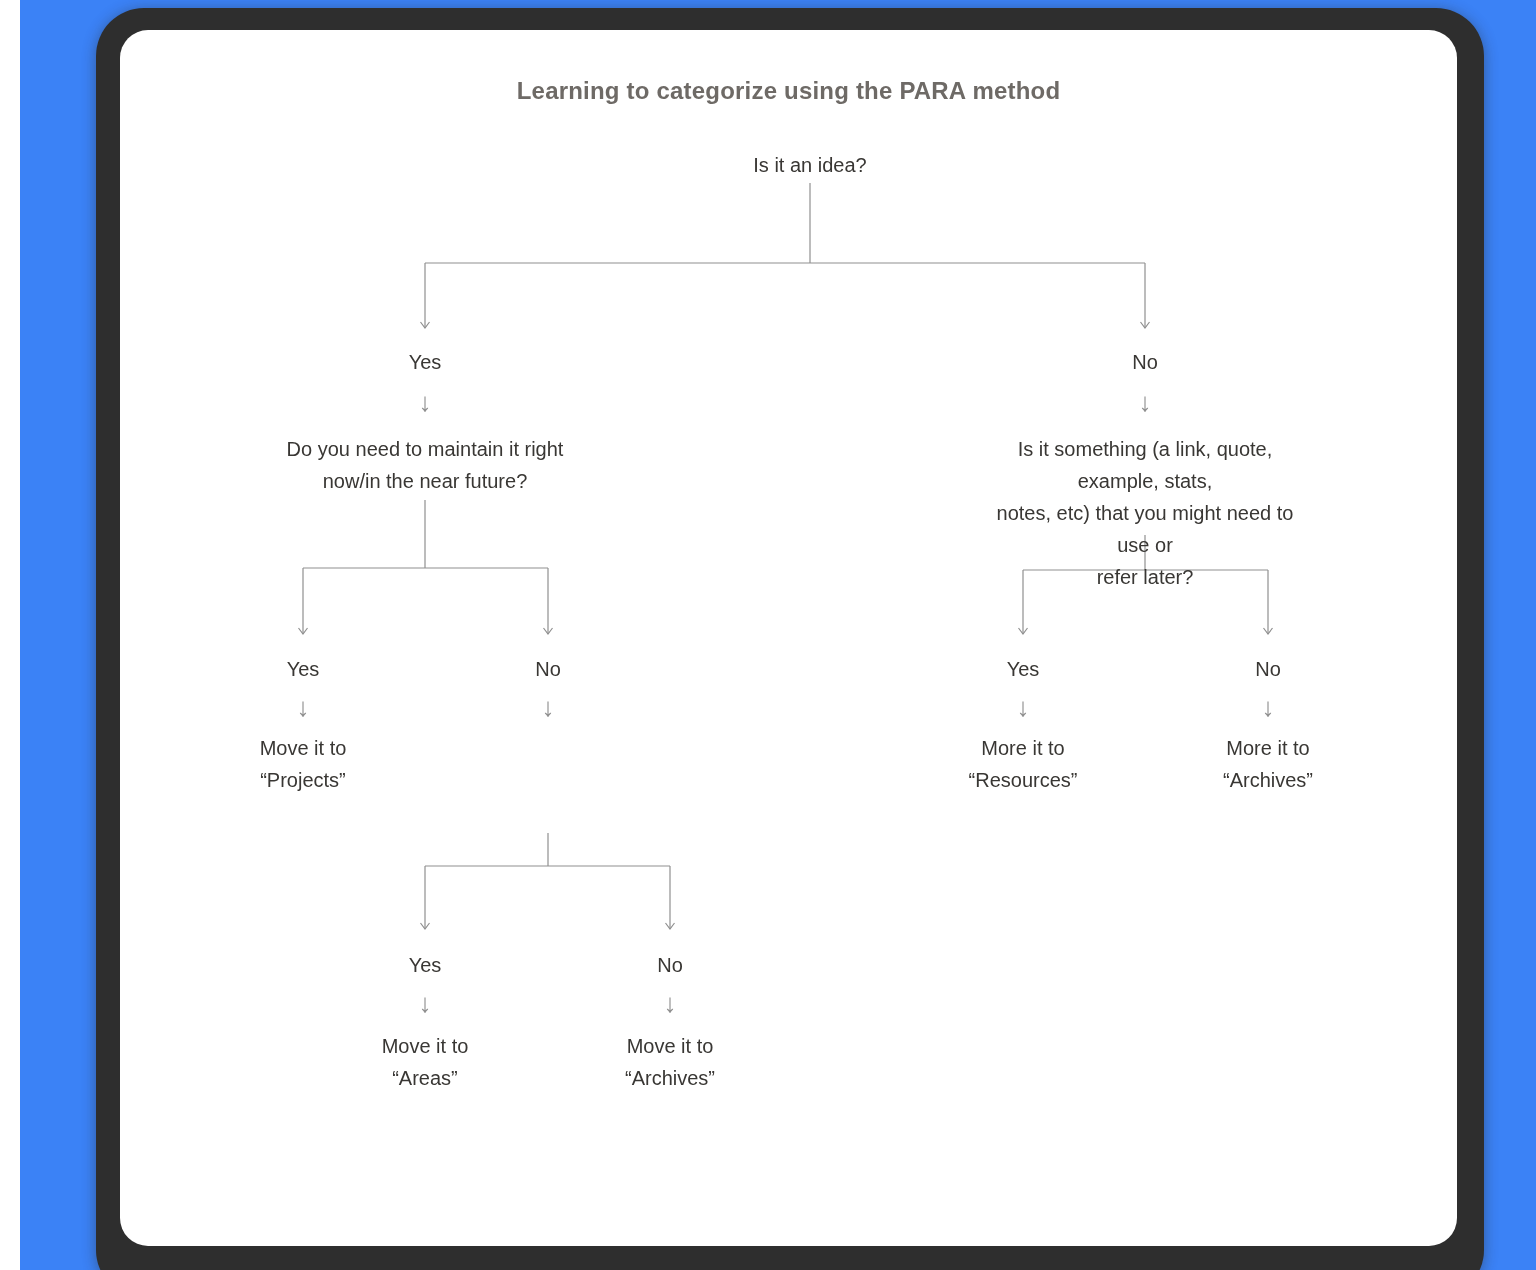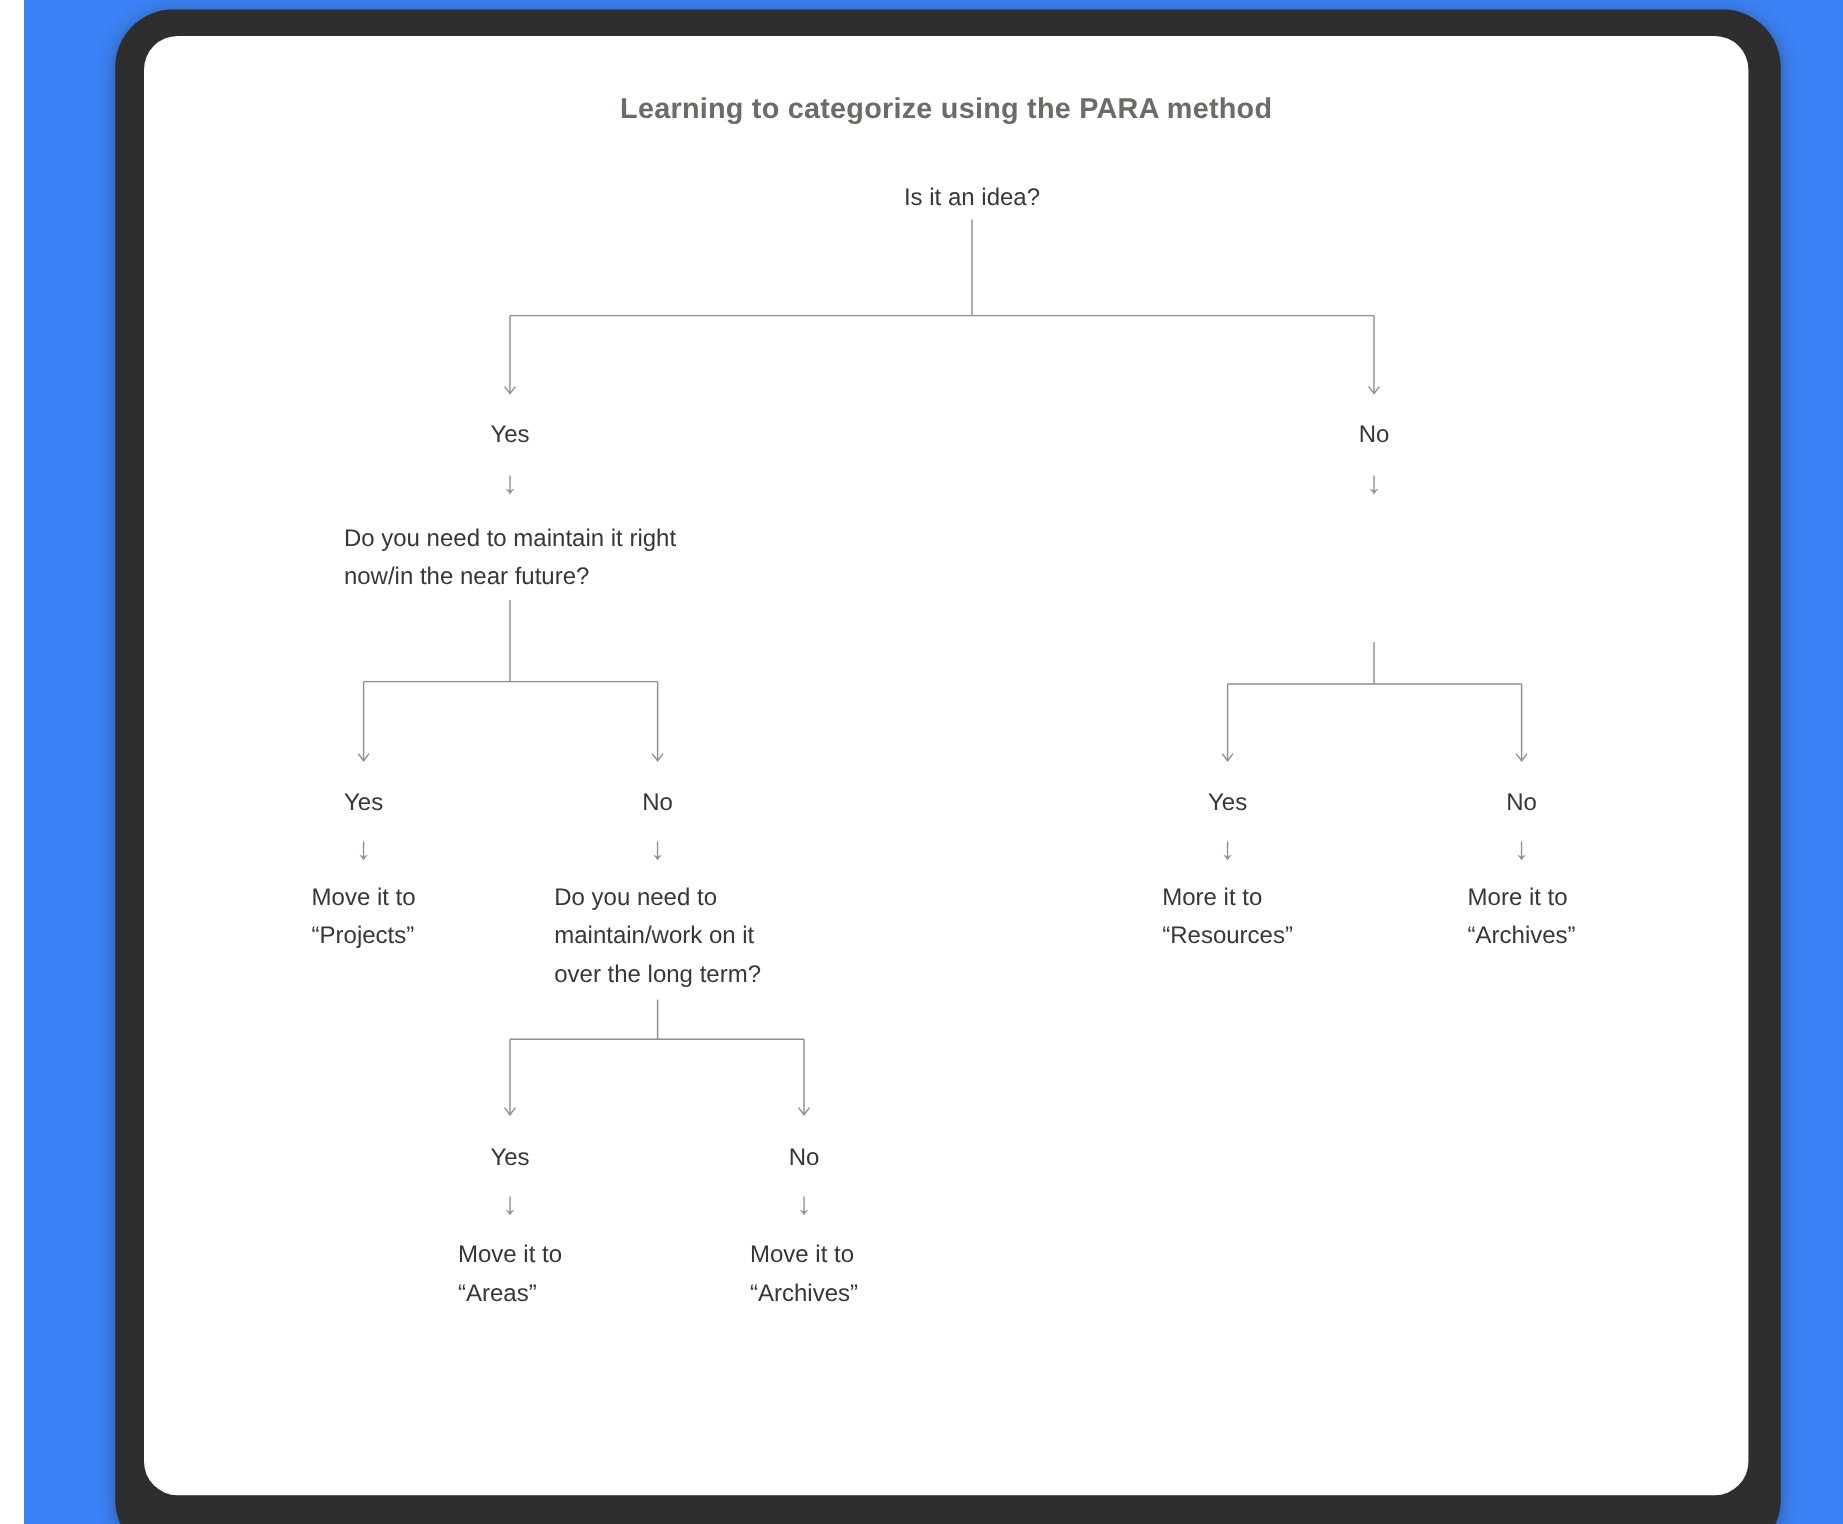--- a/index.html
+++ b/index.html
@@ -52,20 +52,21 @@
   .connectors {
     position: absolute;
     left: 0;
     top: 0;
     width: 1337px;
     height: 1216px;
   }
   .node {
     position: absolute;
     transform: translateX(-50%);
+    text-align: center;
     font-size: 20px;
     line-height: 32px;
     color: #393734;
     white-space: pre-line;
   }
   .branch-label {
     position: absolute;
     transform: translateX(-50%);
     text-align: left;
     font-size: 20px;
@@ -122,30 +123,30 @@
 
       <div class="node" style="left:690px; top:119px;">Is it an idea?</div>
 
       <div class="branch-label" style="left:305px; top:318px;">Yes</div>
       <div class="branch-label" style="left:1025px; top:318px;">No</div>
       <div class="down-arrow" style="left:305px; top:358px;">↓</div>
       <div class="down-arrow" style="left:1025px; top:358px;">↓</div>
 
       <div class="node" style="left:305px; top:403px;">Do you need to maintain it right
 now/in the near future?</div>
+      <div class="node" style="left:1025px; top:403px;">Is it something (a link, quote, example, stats,
+notes, etc) that you might need to use or
+refer later?</div>
 
       <div class="branch-label" style="left:183px; top:625px;">Yes</div>
       <div class="branch-label" style="left:428px; top:625px;">No</div>
       <div class="down-arrow" style="left:183px; top:663px;">↓</div>
       <div class="down-arrow" style="left:428px; top:663px;">↓</div>
       <div class="node" style="left:183px; top:702px;">Move it to
 “Projects”</div>
-      <div class="node" style="left:428px; top:702px;">Do you need to
-maintain/work on it
-over the long term?</div>
 
       <div class="branch-label" style="left:903px; top:625px;">Yes</div>
       <div class="branch-label" style="left:1148px; top:625px;">No</div>
       <div class="down-arrow" style="left:903px; top:663px;">↓</div>
       <div class="down-arrow" style="left:1148px; top:663px;">↓</div>
       <div class="node" style="left:903px; top:702px;">More it to
 “Resources”</div>
       <div class="node" style="left:1148px; top:702px;">More it to
 “Archives”</div>
 

